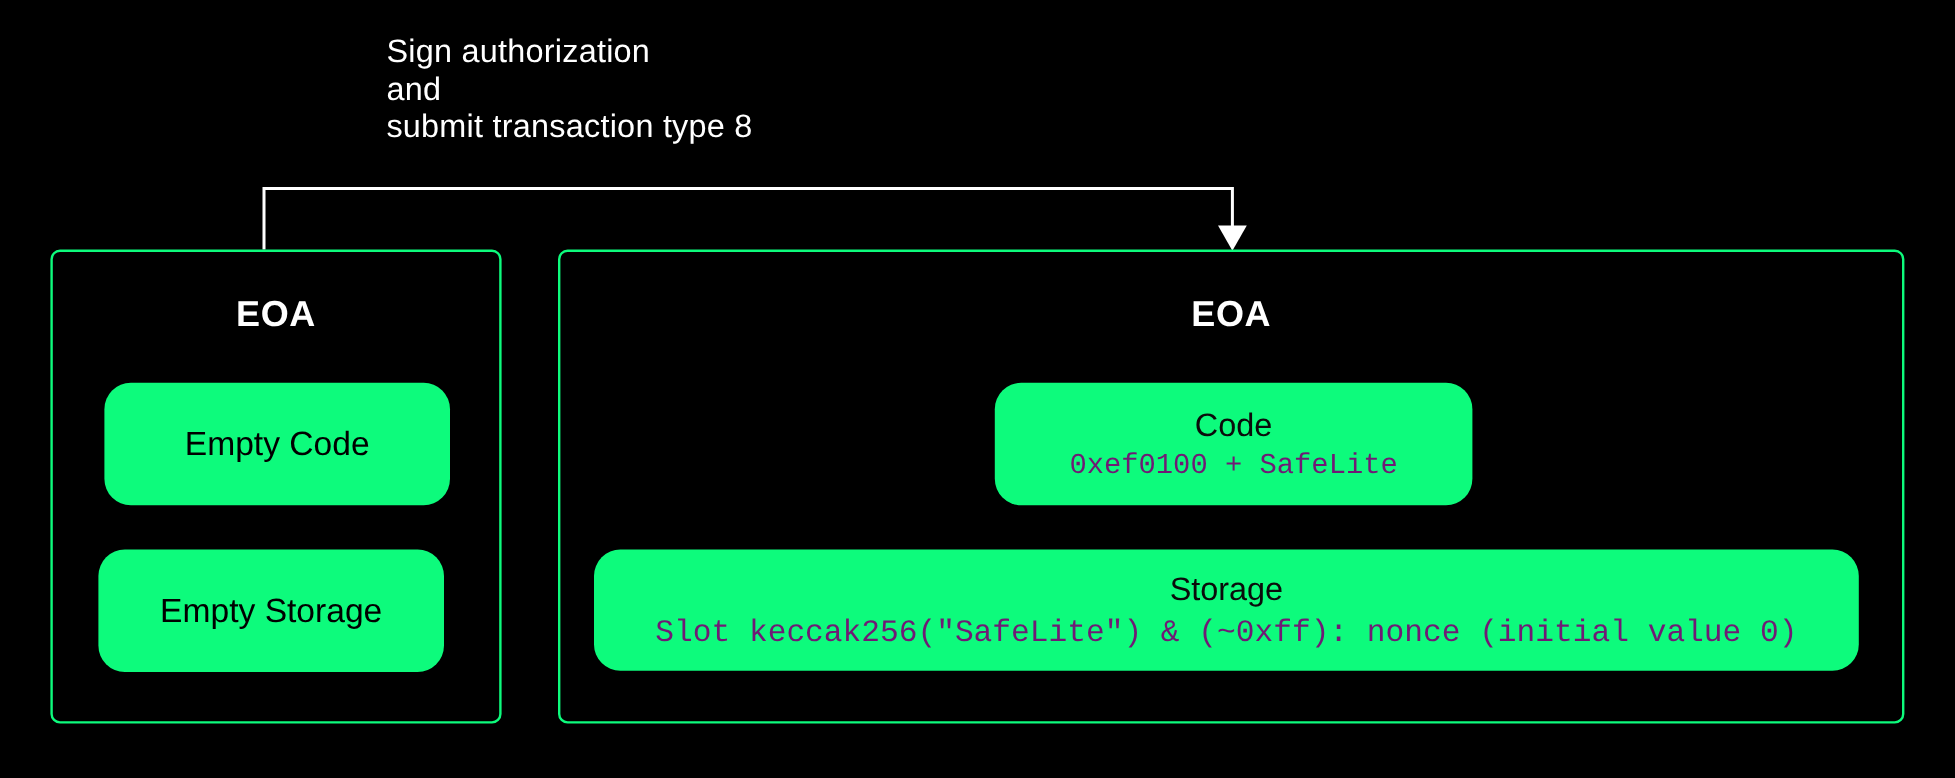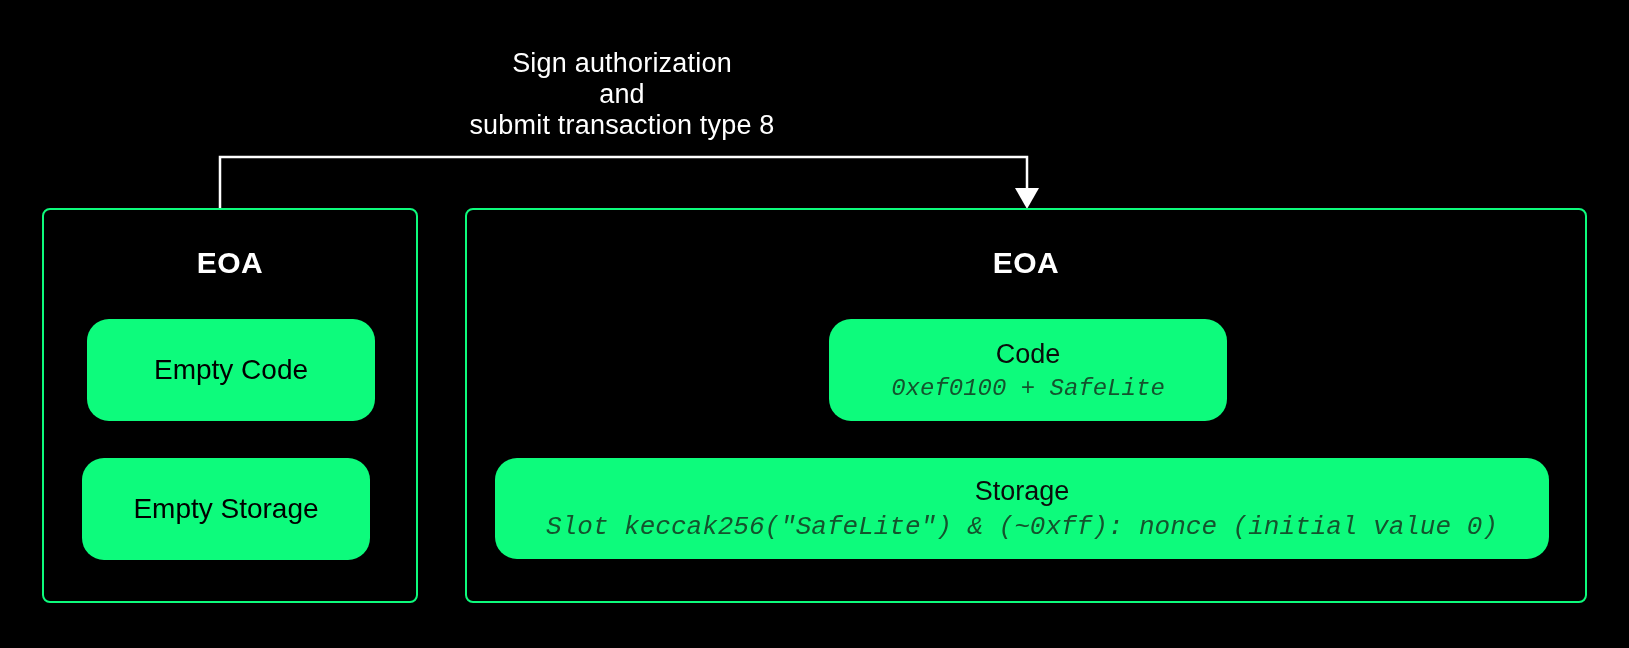--- a/index.html
+++ b/index.html
@@ -13,23 +13,23 @@
     height: 648px;
     background: #000000;
     overflow: hidden;
     font-family: "Liberation Sans", sans-serif;
   }
 
   
   .arrow-label {
     position: absolute;
     left: 322px;
-    top: 48px;
+    top: 28px;
     width: 600px;
-    text-align: center;
+    text-align: left;
     color: #ffffff;
     font-size: 27px;
     line-height: 31px;
     font-weight: 400;
     letter-spacing: 0.2px;
   }
 
   
   .arrow-svg {
     position: absolute;
@@ -80,23 +80,22 @@
     font-size: 28px;
     font-weight: 500;
   }
   .card .card-title {
     color: #0b0b0b;
     font-size: 27px;
     font-weight: 400;
   }
   .card .card-detail {
     font-family: "Liberation Mono", monospace;
-    color: #14532d;
+    color: #701a75;
     white-space: nowrap;
-    font-style: italic;
   }
 
   
   .card.empty-code    { left: 43px;  top: 109px; width: 288px; height: 102px; }
   .card.empty-storage { left: 38px;  top: 248px; width: 288px; height: 102px; }
 
   
   .card.code    { left: 362px; top: 109px; width: 398px;  height: 102px; }
   .card.code .card-detail { font-size: 24px; }
   .card.storage { left: 28px;  top: 248px; width: 1054px; height: 101px; }

